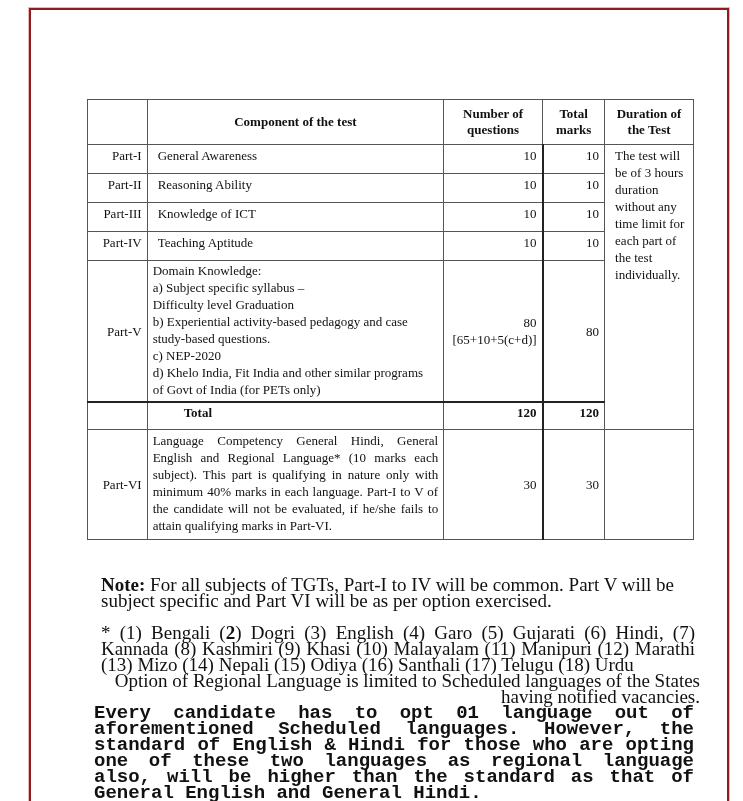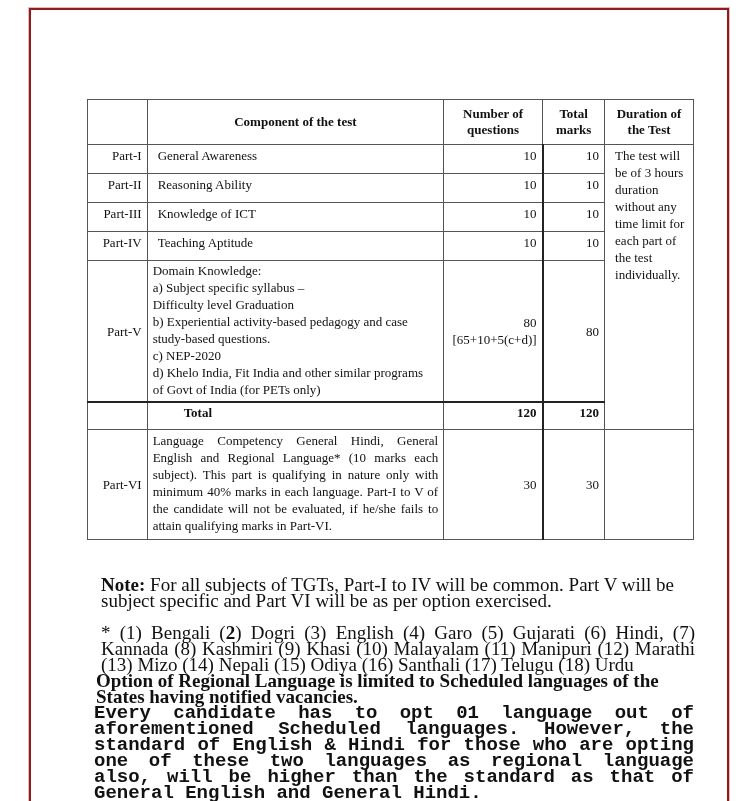--- a/index.html
+++ b/index.html
@@ -20,21 +20,21 @@
   tr.part5 td.comp { padding-top:1px; padding-bottom:3px; }
   tr.total td { height:25px; font-weight:bold; vertical-align:top; padding-top:1px;padding-left:36px; }
   tr.part6 td.comp { text-align:justify; padding-top:2px; padding-bottom:5px; }
   td.dur { vertical-align:middle; padding:0 4px; line-height:17px; }
   .line { display:block; }
   .thick-b { border-bottom:2px solid #222 !important; }
   .thick-r { border-right:2px solid #222 !important; }
   .notes { position:absolute; left:101px; width:594px; font-size:19px; line-height:16px; }
   .note1 { top:577px; }
   .note2 { top:625px; text-align:justify;font-family:Liberation Serif, serif; }
-  .note3 { top:673px; font-weight:bold; text-align:left; left:96px; width:604px; }
+  .note3 { top:673px; font-weight:normal; text-align:right; left:96px; width:604px; }
   .note4 { top:705px; left:94px; width:600px; font-weight:bold; text-align:justify;font-family:Liberation Mono, monospace; }
   b.inl { font-weight:bold; }
 </style>
 </head>
 <body>
 
 <div class="frame"></div>
 
 <table class="exam">
   <colgroup>

